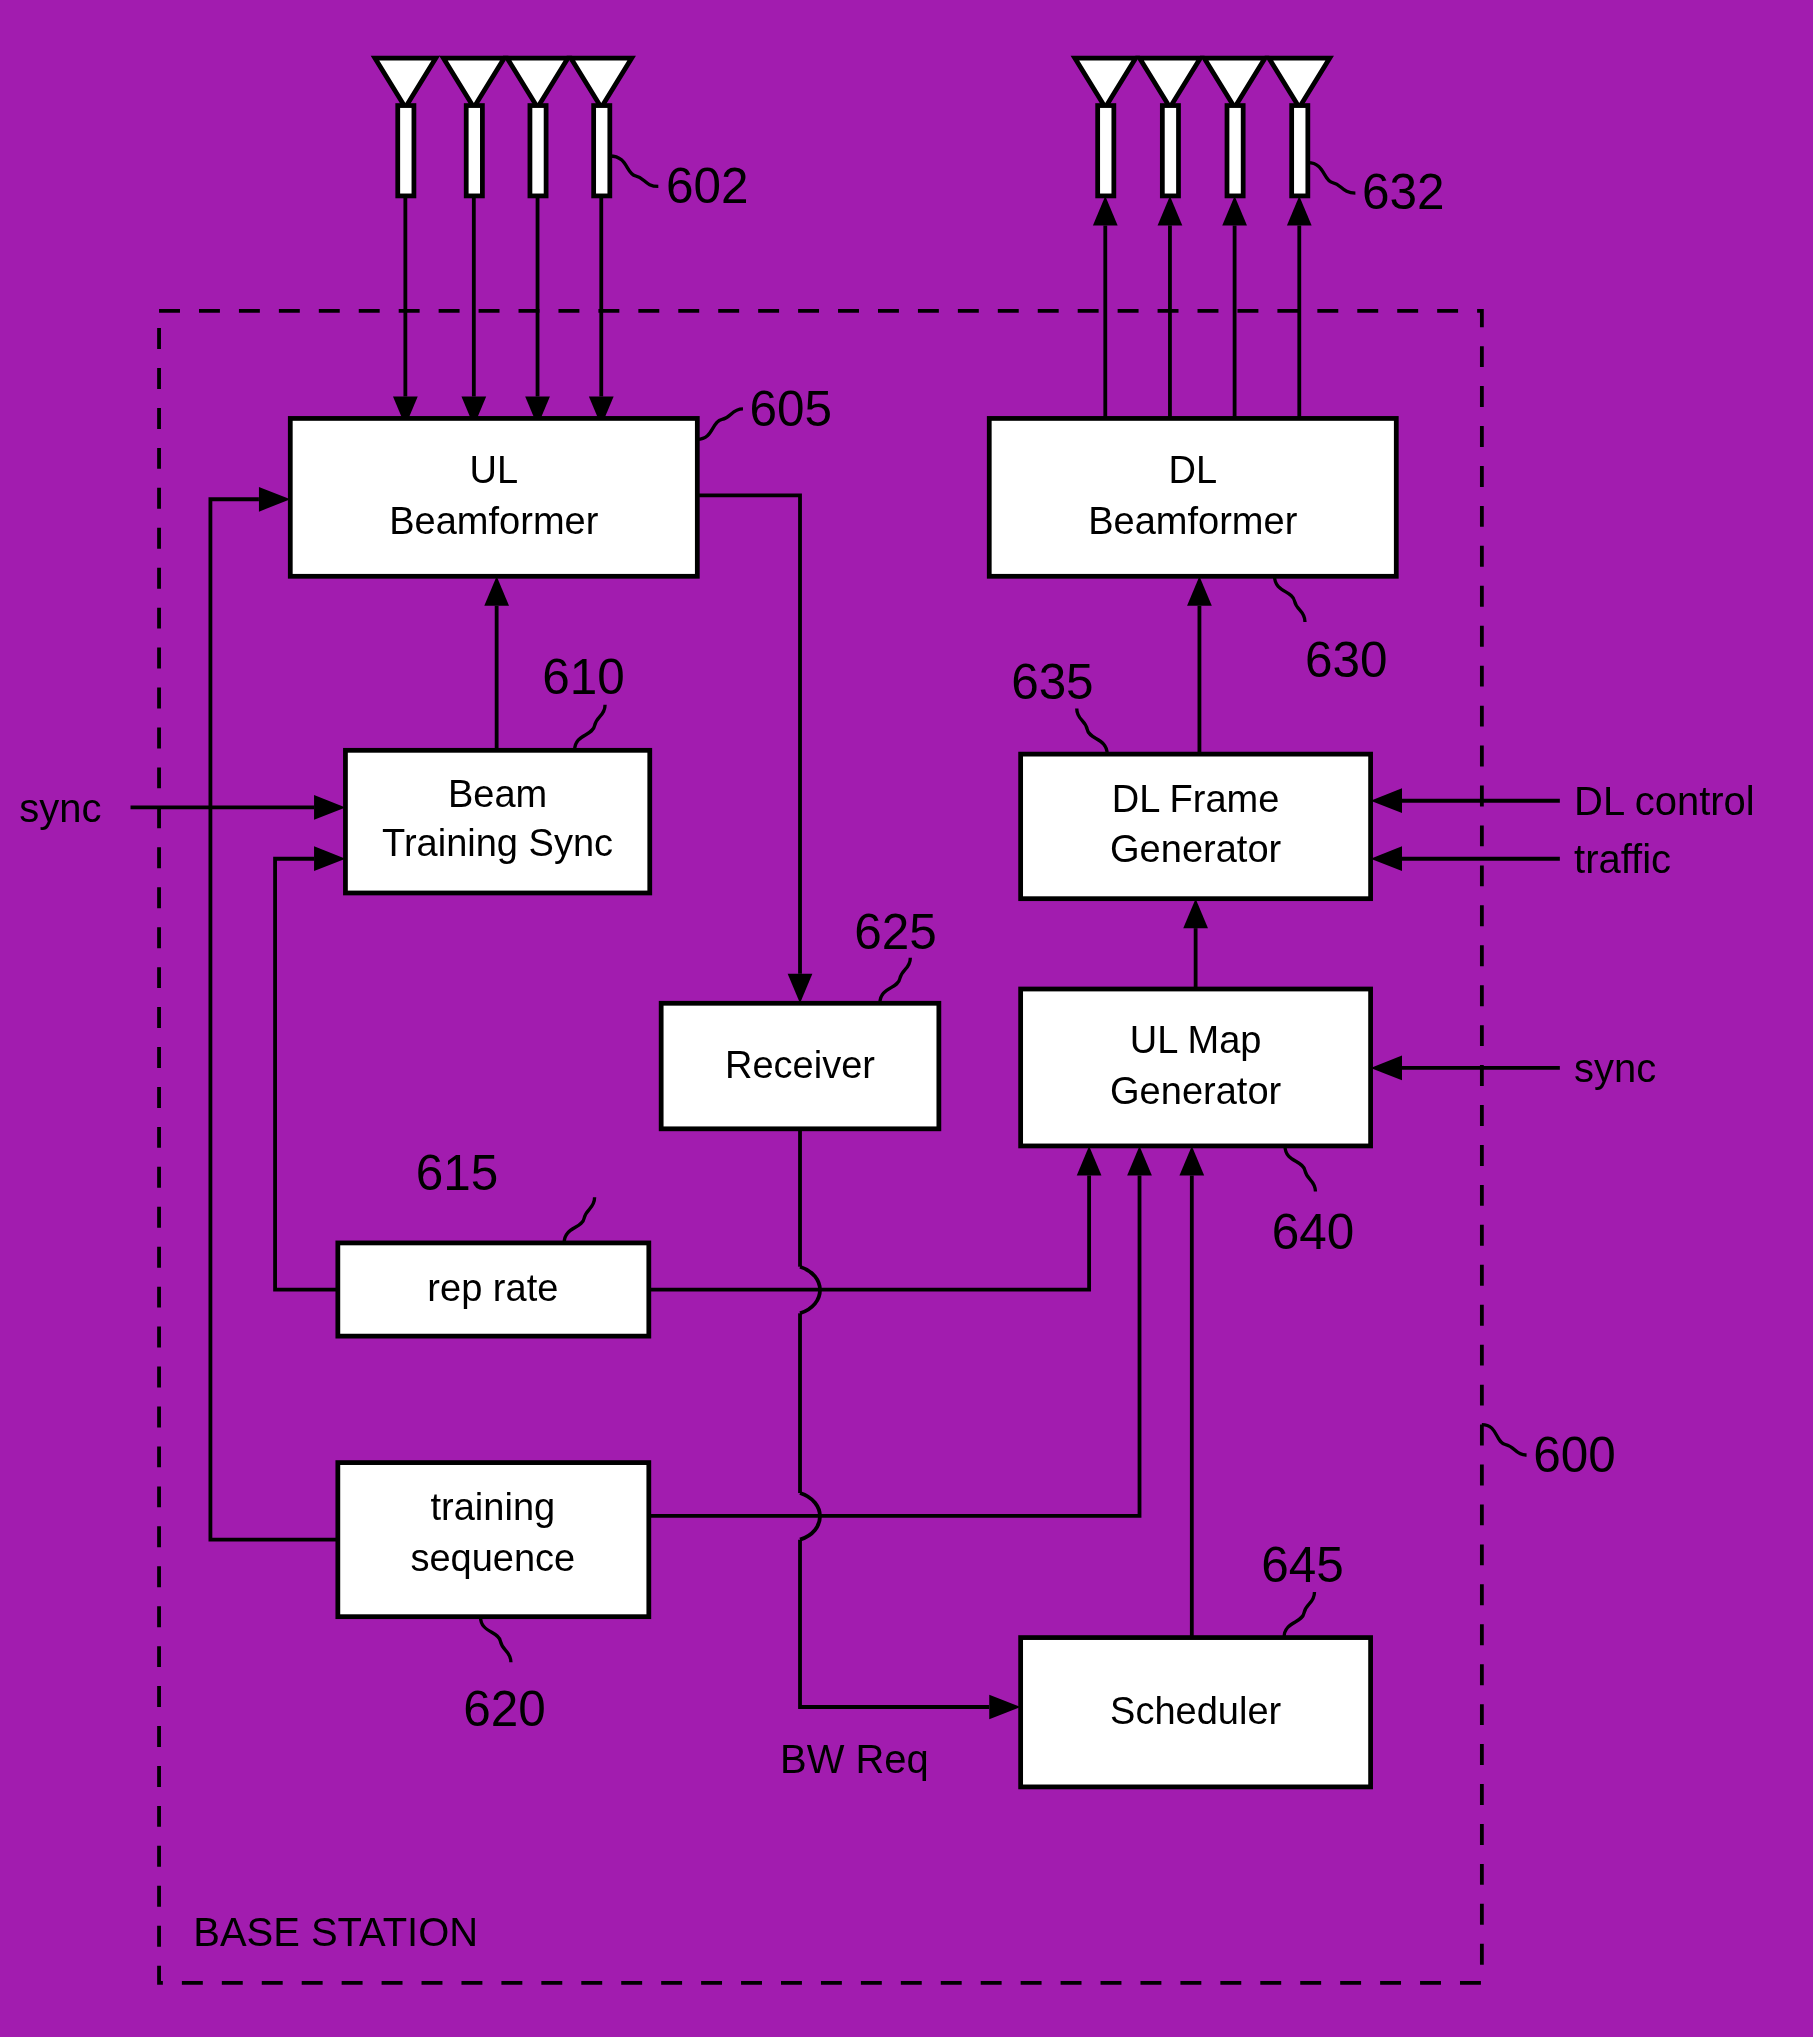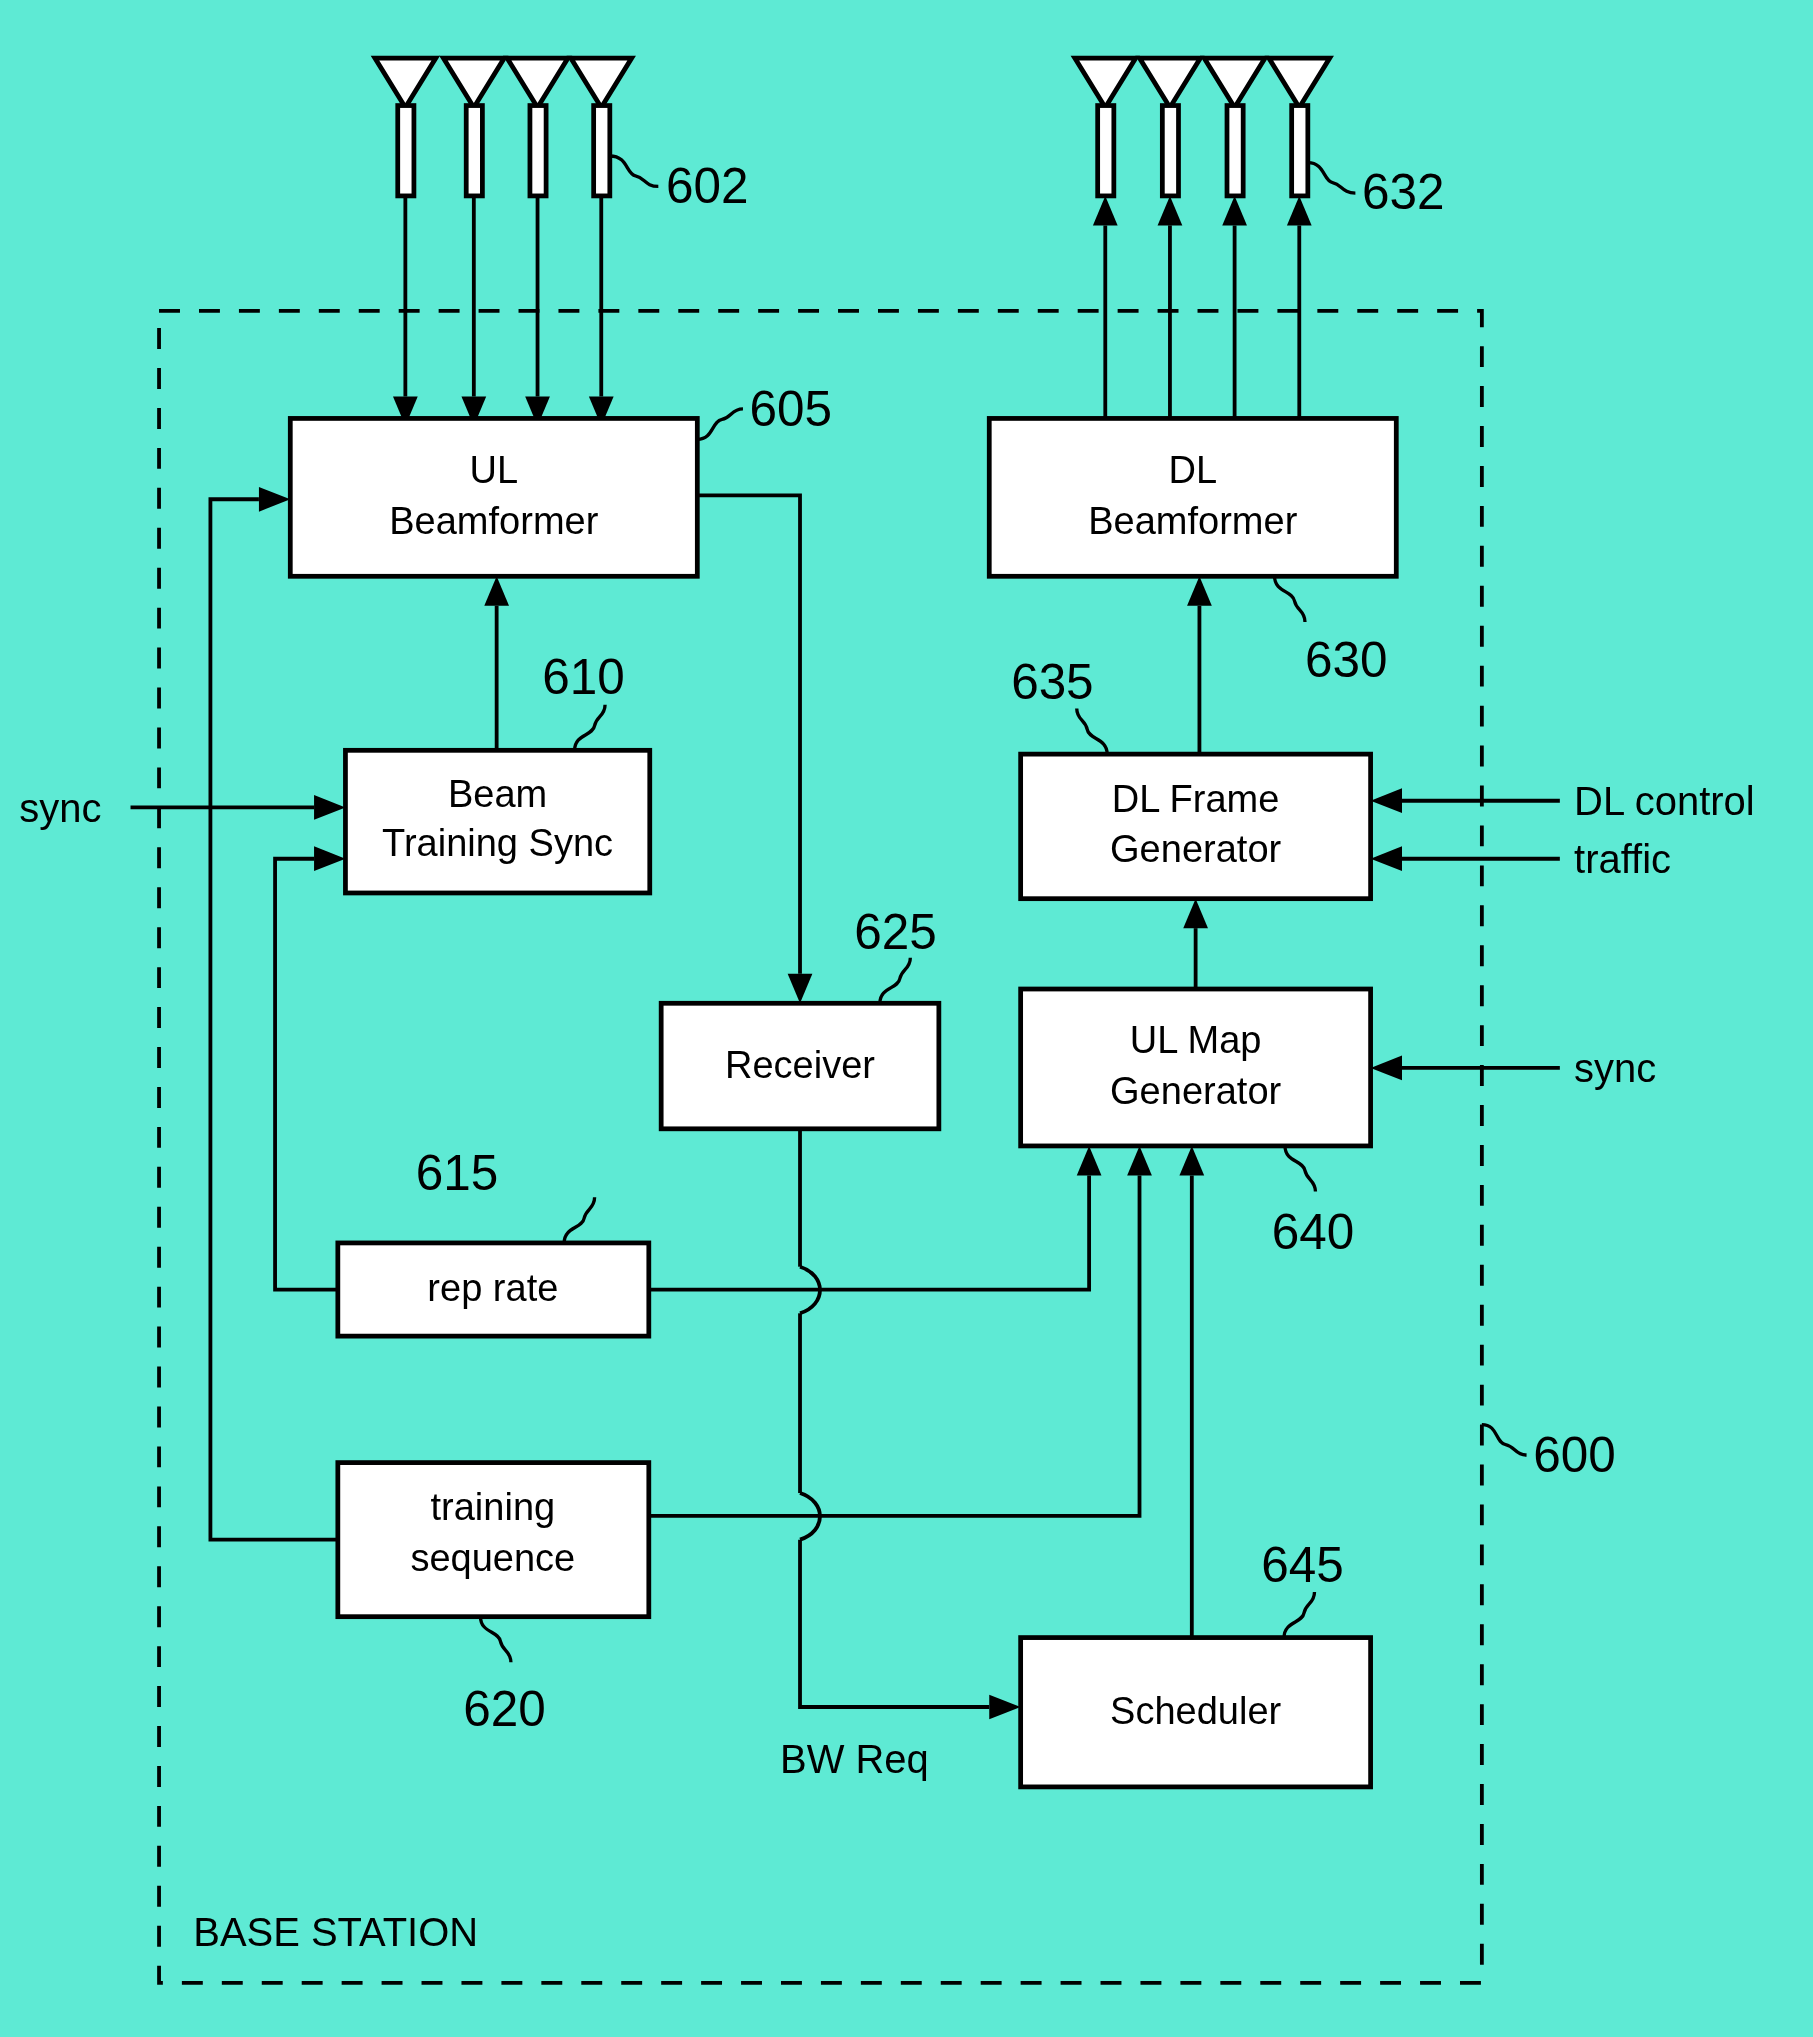--- a/index.html
+++ b/index.html
@@ -5,21 +5,21 @@
 <style>
   html, body {
     margin: 0;
     padding: 0;
     background: #ffffff;
   }
   #stage {
     position: relative;
     width: 1814px;
     height: 2037px;
-    background: #5eead4;
+    background: #a21caf;
     font-family: "Liberation Sans", sans-serif;
     overflow: hidden;
   }
   #diagram-svg {
     position: absolute;
     left: 0;
     top: 0;
     width: 1814px;
     height: 2037px;
   }

